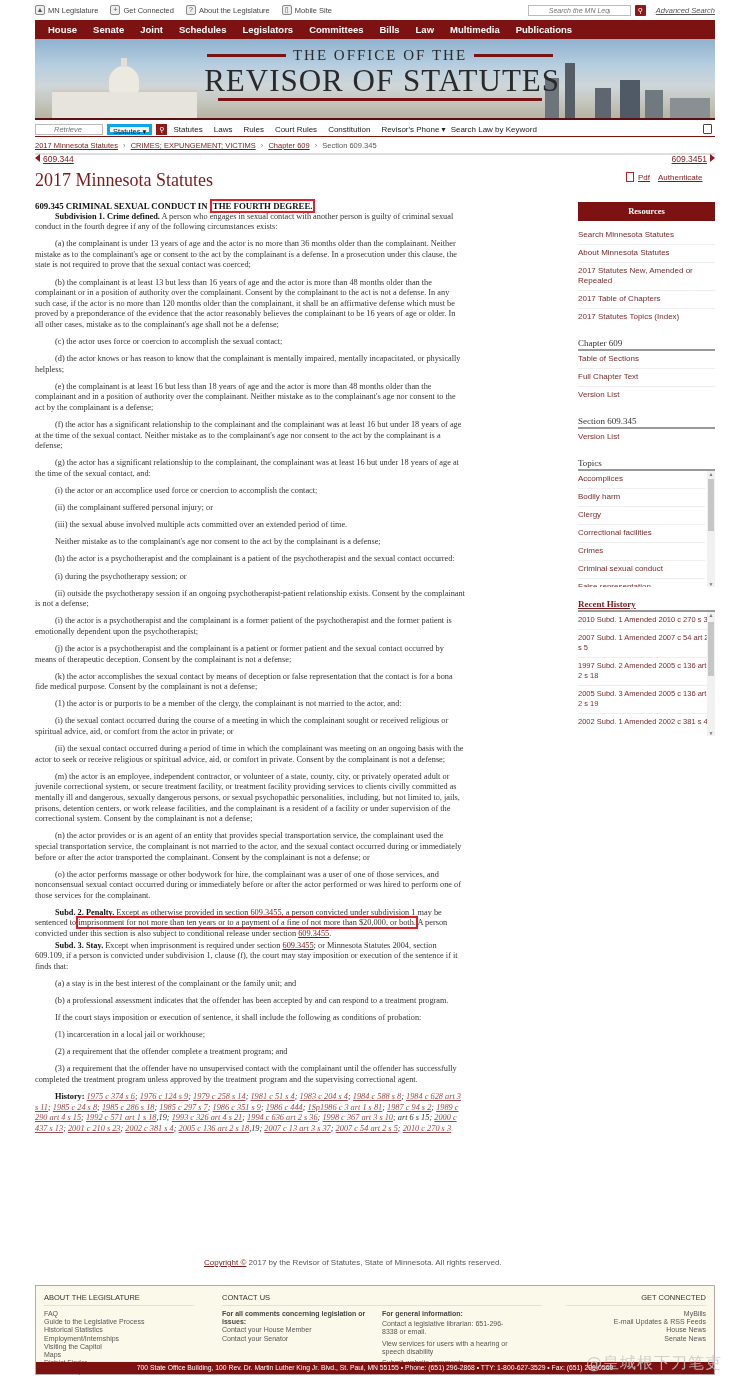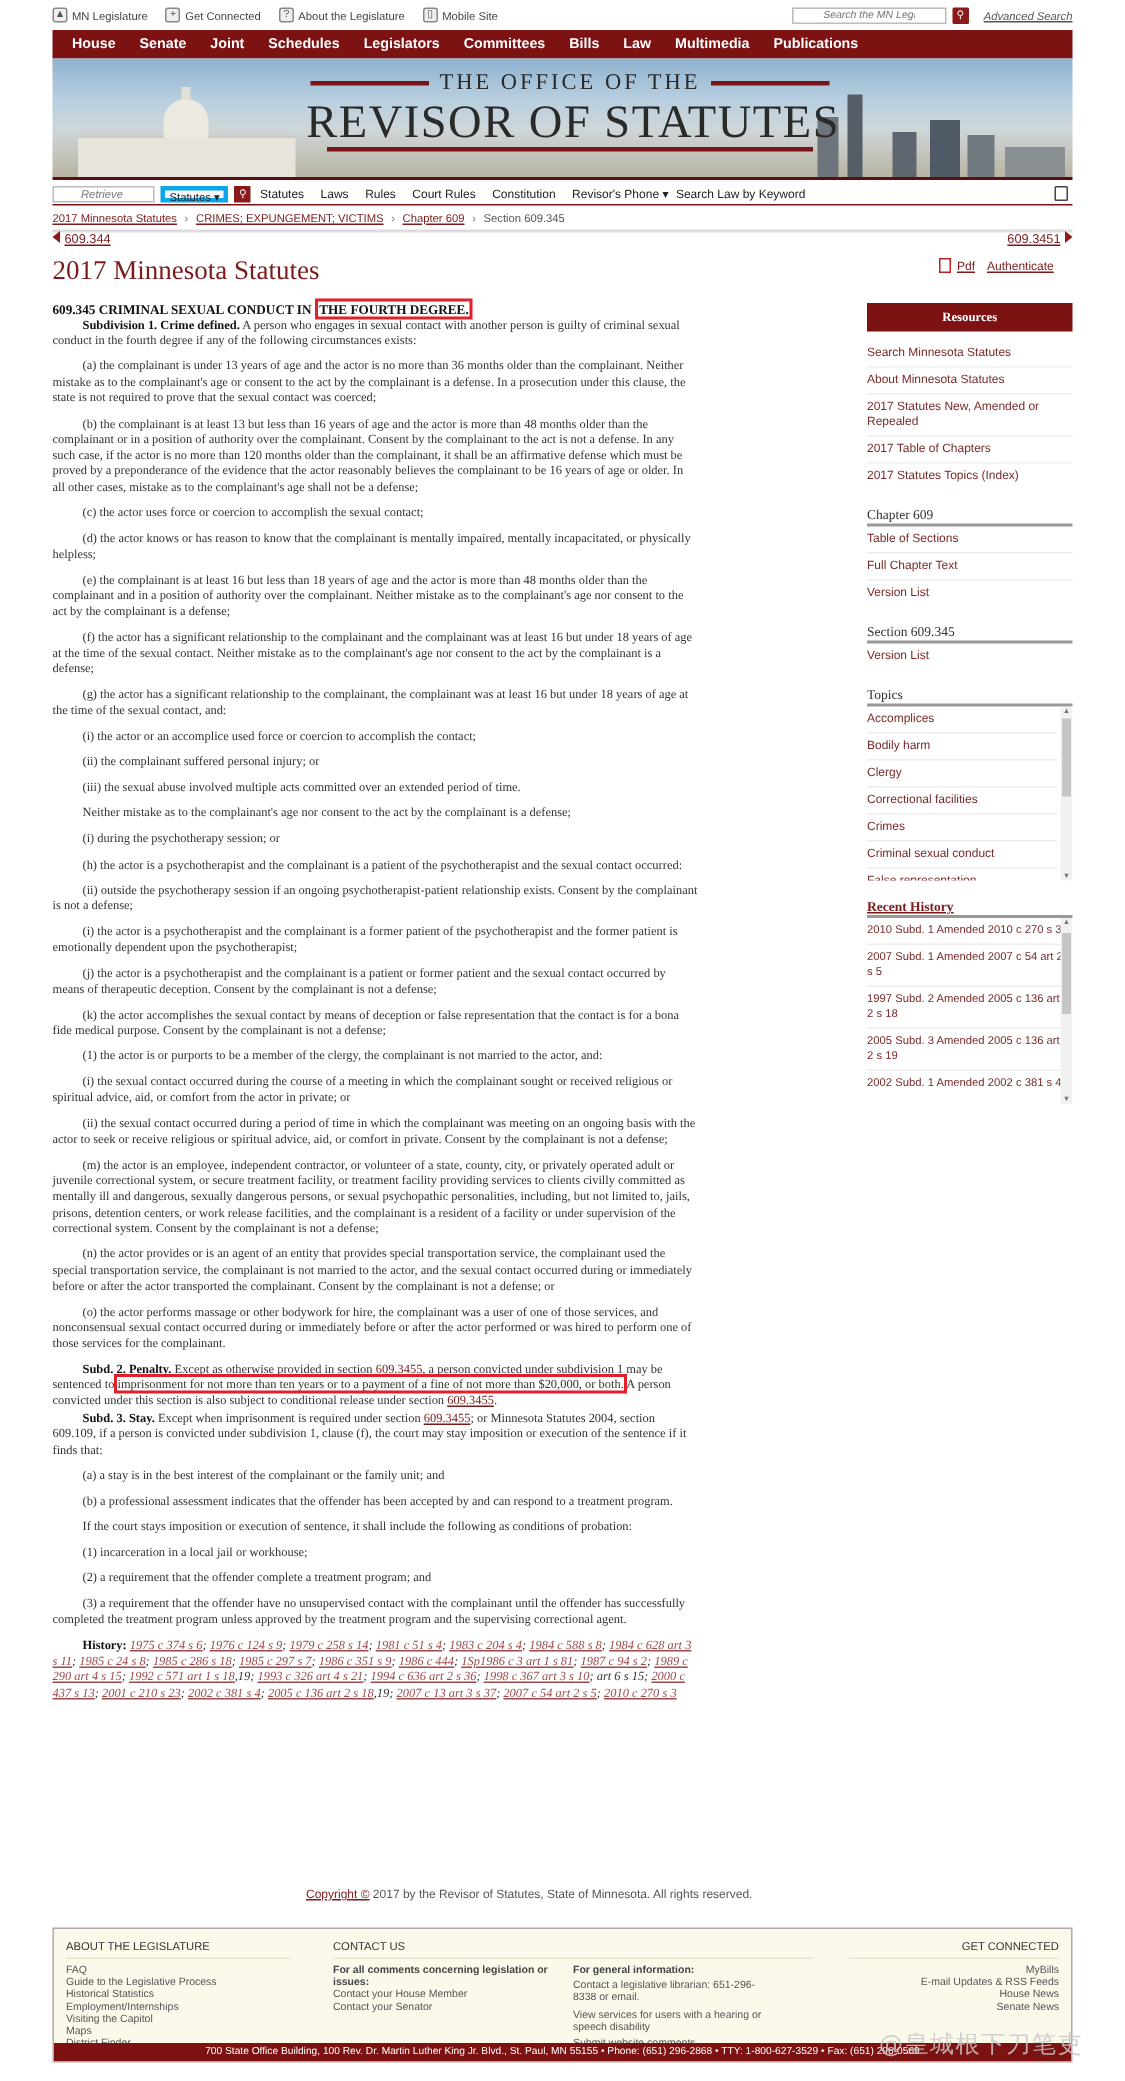--- a/index.html
+++ b/index.html
@@ -201,22 +201,22 @@
   <p>(b) the complainant is at least 13 but less than 16 years of age and the actor is more than 48 months older than the complainant or in a position of authority over the complainant. Consent by the complainant to the act is not a defense. In any such case, if the actor is no more than 120 months older than the complainant, it shall be an affirmative defense which must be proved by a preponderance of the evidence that the actor reasonably believes the complainant to be 16 years of age or older. In all other cases, mistake as to the complainant's age shall not be a defense;</p>
   <p>(c) the actor uses force or coercion to accomplish the sexual contact;</p>
   <p>(d) the actor knows or has reason to know that the complainant is mentally impaired, mentally incapacitated, or physically helpless;</p>
   <p>(e) the complainant is at least 16 but less than 18 years of age and the actor is more than 48 months older than the complainant and in a position of authority over the complainant. Neither mistake as to the complainant's age nor consent to the act by the complainant is a defense;</p>
   <p>(f) the actor has a significant relationship to the complainant and the complainant was at least 16 but under 18 years of age at the time of the sexual contact. Neither mistake as to the complainant's age nor consent to the act by the complainant is a defense;</p>
   <p>(g) the actor has a significant relationship to the complainant, the complainant was at least 16 but under 18 years of age at the time of the sexual contact, and:</p>
   <p>(i) the actor or an accomplice used force or coercion to accomplish the contact;</p>
   <p>(ii) the complainant suffered personal injury; or</p>
   <p>(iii) the sexual abuse involved multiple acts committed over an extended period of time.</p>
   <p>Neither mistake as to the complainant's age nor consent to the act by the complainant is a defense;</p>
+  <p>(h) the actor is a psychotherapist and the complainant is a patient of the psychotherapist and the sexual contact occurred:</p>
   <p>(i) during the psychotherapy session; or</p>
-  <p>(h) the actor is a psychotherapist and the complainant is a patient of the psychotherapist and the sexual contact occurred:</p>
   <p>(ii) outside the psychotherapy session if an ongoing psychotherapist-patient relationship exists. Consent by the complainant is not a defense;</p>
   <p>(i) the actor is a psychotherapist and the complainant is a former patient of the psychotherapist and the former patient is emotionally dependent upon the psychotherapist;</p>
   <p>(j) the actor is a psychotherapist and the complainant is a patient or former patient and the sexual contact occurred by means of therapeutic deception. Consent by the complainant is not a defense;</p>
   <p>(k) the actor accomplishes the sexual contact by means of deception or false representation that the contact is for a bona fide medical purpose. Consent by the complainant is not a defense;</p>
   <p>(1) the actor is or purports to be a member of the clergy, the complainant is not married to the actor, and:</p>
   <p>(i) the sexual contact occurred during the course of a meeting in which the complainant sought or received religious or spiritual advice, aid, or comfort from the actor in private; or</p>
   <p>(ii) the sexual contact occurred during a period of time in which the complainant was meeting on an ongoing basis with the actor to seek or receive religious or spiritual advice, aid, or comfort in private. Consent by the complainant is not a defense;</p>
   <p>(m) the actor is an employee, independent contractor, or volunteer of a state, county, city, or privately operated adult or juvenile correctional system, or secure treatment facility, or treatment facility providing services to clients civilly committed as mentally ill and dangerous, sexually dangerous persons, or sexual psychopathic personalities, including, but not limited to, jails, prisons, detention centers, or work release facilities, and the complainant is a resident of a facility or under supervision of the correctional system. Consent by the complainant is not a defense;</p>
   <p>(n) the actor provides or is an agent of an entity that provides special transportation service, the complainant used the special transportation service, the complainant is not married to the actor, and the sexual contact occurred during or immediately before or after the actor transported the complainant. Consent by the complainant is not a defense; or</p>
   <p>(o) the actor performs massage or other bodywork for hire, the complainant was a user of one of those services, and nonconsensual sexual contact occurred during or immediately before or after the actor performed or was hired to perform one of those services for the complainant.</p>

